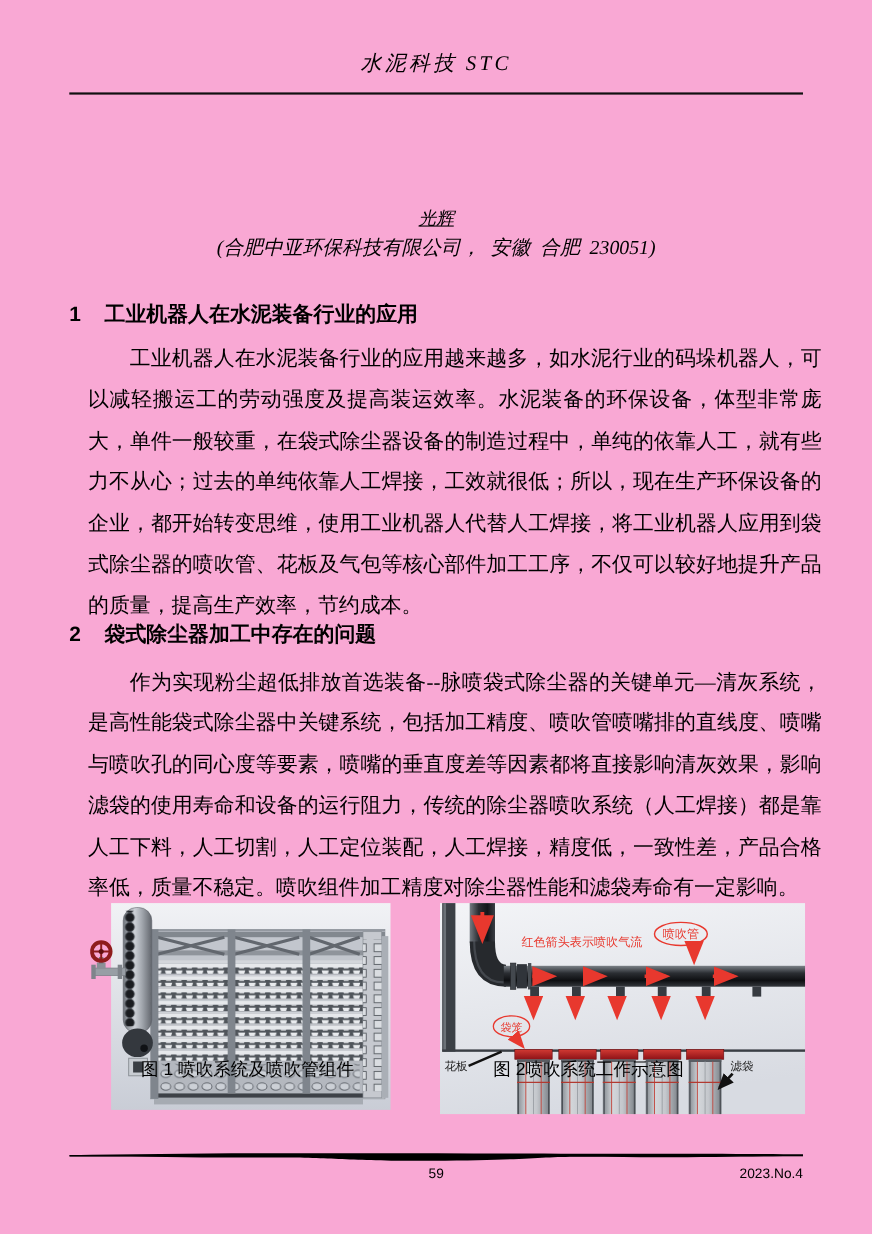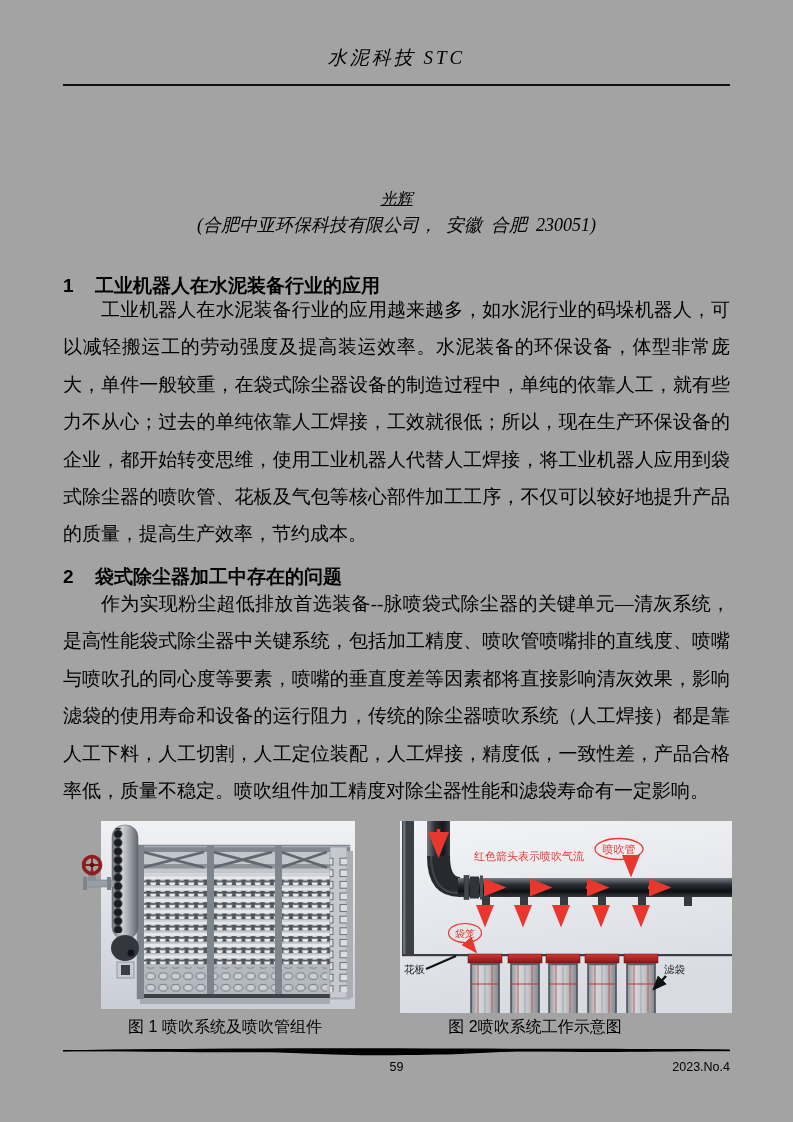--- a/index.html
+++ b/index.html
@@ -1,37 +1,37 @@
 <!DOCTYPE html>
 <html><head>
 <meta charset="utf-8">
 <style>
   html,body{margin:0;padding:0;background:#fff;}
-  .page{position:relative;width:793px;height:1122px;background:#a3a3a3;overflow:hidden;
+  .page{position:relative;width:793px;height:1122px;background:#f9a8d4;overflow:hidden;
         font-family:"Liberation Serif","DejaVu Serif",serif;color:#000;outline:1px solid #e6e6e6;}
   .journal-header{position:absolute;top:45px;left:63px;width:667px;text-align:center;
         font-size:19px;font-style:italic;letter-spacing:3px;}
   .header-rule{position:absolute;top:84px;left:63px;width:667px;height:2px;background:#111;}
   .title{position:absolute;top:126px;left:40px;width:713px;margin:0;text-align:center;
         font-size:33px;font-weight:700;letter-spacing:.5px;
         font-family:"Liberation Sans","DejaVu Sans",sans-serif;}
   .author{position:absolute;top:189px;left:63px;width:667px;text-align:center;
         font-size:16px;font-style:italic;text-decoration:underline;}
   .affiliation{position:absolute;top:213px;left:63px;width:667px;text-align:center;
         font-size:18px;font-style:italic;white-space:pre;}
   .sec-heading{position:absolute;left:63px;width:667px;font-weight:700;font-size:19px;
         font-family:"Liberation Sans","DejaVu Sans",sans-serif;margin-top:13px;}
   .sec1{top:260px;} .sec2{top:551px;}
   .sec-num{display:inline-block;min-width:32px;}
-  .body{position:absolute;left:63px;width:667px;margin:0;font-size:19px;line-height:37.4px;
+  .body{position:absolute;left:63px;width:667px;margin:17px;font-size:19px;line-height:37.4px;
         text-align:justify;text-indent:38px;}
   .para1{top:291px;} .para2{top:585px;}
   .figure{position:absolute;}
   .fig1{left:82px;top:821px;} .fig2{left:400px;top:821px;}
-  .caption{position:absolute;top:1017px;font-size:16px;text-align:center;
+  .caption{position:absolute;top:962px;font-size:16px;text-align:center;
         font-family:"Liberation Sans","DejaVu Sans",sans-serif;}
   .cap1{left:85px;width:280px;} .cap2{left:380px;width:310px;}
   .footer-rule{position:absolute;left:63px;top:1046px;}
   .page-number{position:absolute;left:63px;width:667px;top:1060px;text-align:center;
         font-size:12.5px;font-family:"Liberation Sans","DejaVu Sans",sans-serif;}
   .issue{position:absolute;right:63px;top:1060px;font-size:12.5px;
         font-family:"Liberation Sans","DejaVu Sans",sans-serif;}
   svg text{font-family:"Liberation Sans","DejaVu Sans",sans-serif;}
 </style>
 </head>

